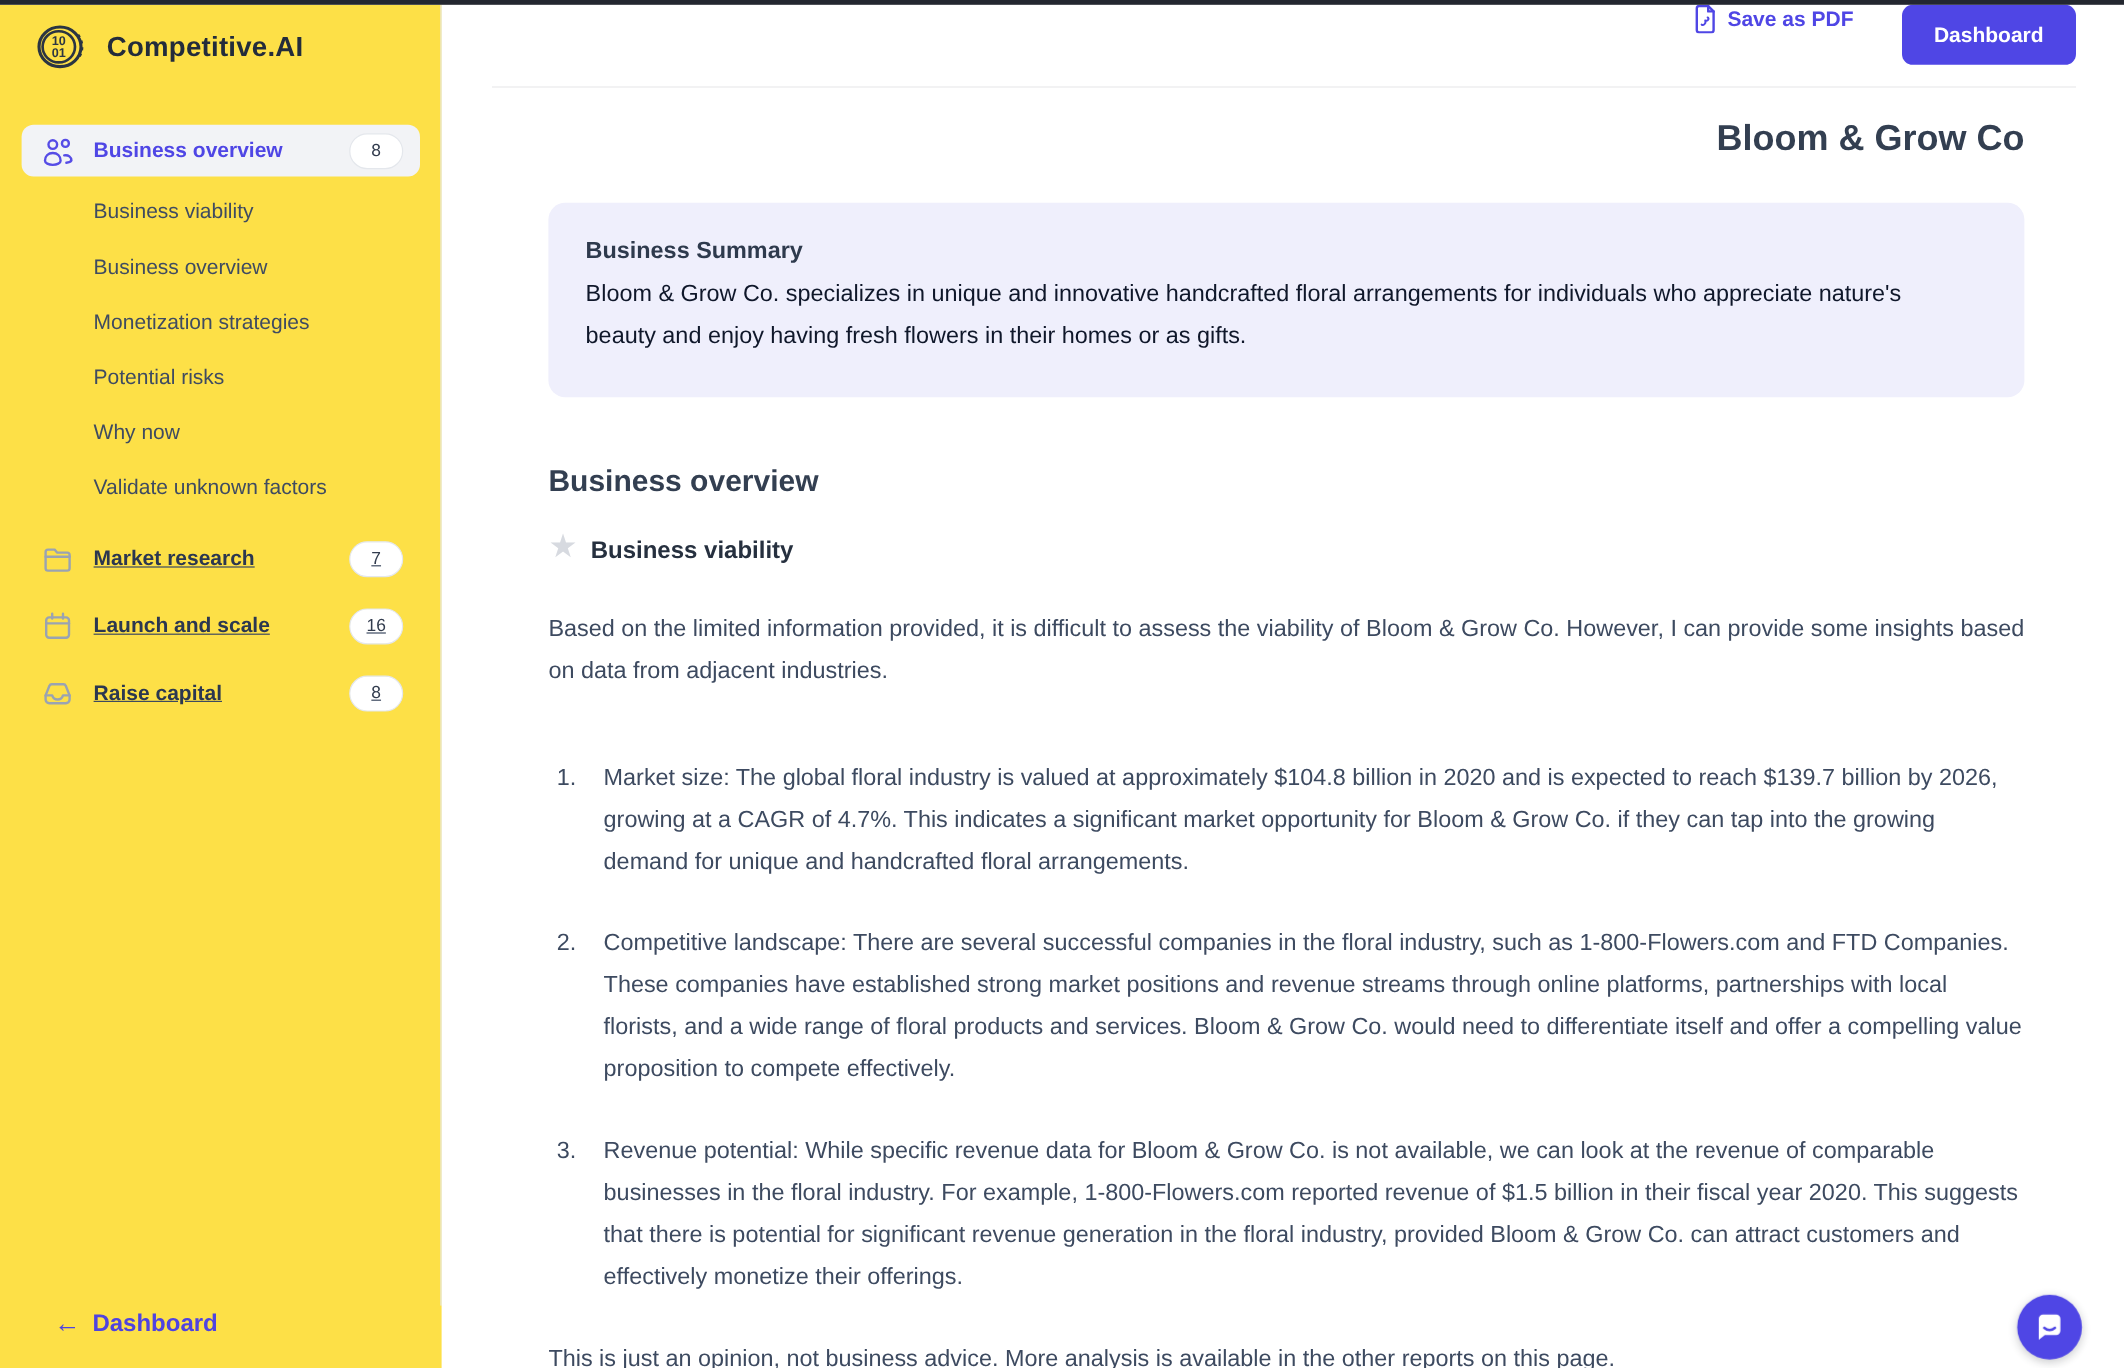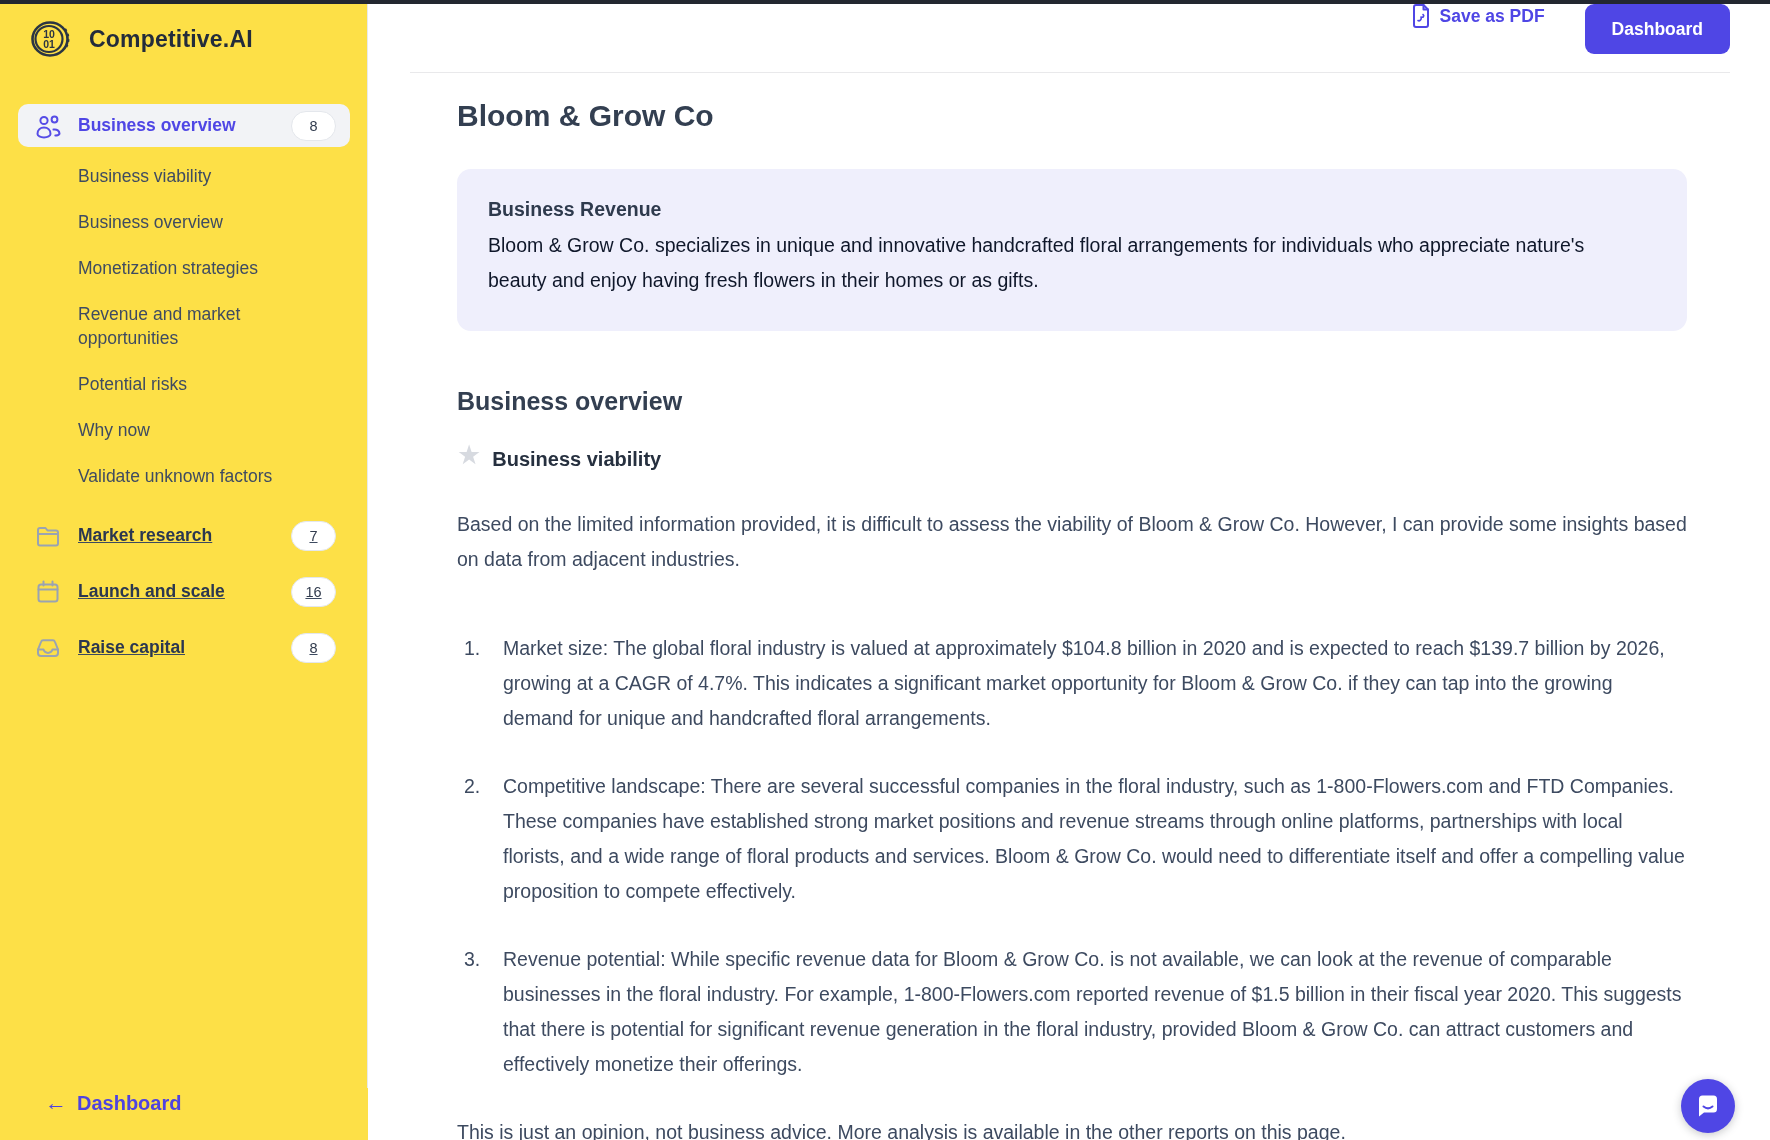--- a/index.html
+++ b/index.html
@@ -49,21 +49,21 @@
     border-bottom: 1px solid #e9e9eb;
     display: flex; align-items: flex-start; justify-content: flex-end; gap: 40px;
   }
   .save-pdf { display: inline-flex; align-items: center; gap: 9px; color: #4f46e5; font-size: 17.5px; font-weight: 700; cursor: pointer; text-decoration: none; }
   .dash-btn {
     height: 50px; padding: 0 27px; border: none; border-radius: 9px;
     background: #4f46e5; color: #fff; font-family: inherit; font-size: 17.5px; font-weight: 700; cursor: pointer;
   }
 
   .content { padding: 0 83px 0 89px; }
-  .page-title { text-align: left; margin-top: 26px; font-size: 30px; font-weight: 700; color: #333f51; }
+  .page-title { text-align: right; margin-top: 26px; font-size: 30px; font-weight: 700; color: #333f51; }
 
   .summary-card { margin-top: 36px; background: #efeffc; border-radius: 14px; padding: 29px 31px 33px; }
   .summary-heading { font-size: 19.5px; font-weight: 700; color: #2e3a4d; }
   .summary-body { margin-top: 7px; font-size: 19.5px; line-height: 35px; color: #0f172a; max-width: 1130px; }
 
   .section-heading { margin-top: 56px; font-size: 25px; font-weight: 700; color: #333f51; }
   .subsection { margin-top: 30px; display: flex; align-items: center; }
   .star-icon { color: #d7dae0; font-size: 27px; line-height: 1; margin-right: 11px; transform: translateY(-4px); }
   .subsection-title { font-size: 20px; font-weight: 700; color: #26303f; }
 
@@ -120,21 +120,20 @@
           </svg>
         </span>
         <span class="nav-label">Business overview</span>
         <span class="badge">8</span>
       </div>
 
       <div class="sub-list">
         <div class="sub-item">Business viability</div>
           <div class="sub-item">Business overview</div>
           <div class="sub-item">Monetization strategies</div>
-          <div class="sub-item">Revenue and market opportunities</div>
           <div class="sub-item">Potential risks</div>
           <div class="sub-item">Why now</div>
           <div class="sub-item">Validate unknown factors</div>
       </div>
 
       <div class="nav-item group-item">
         <span class="nav-icon">
           <svg width="26" height="24" viewBox="0 0 26 24" fill="none" stroke="#9aa3b2" stroke-width="2" stroke-linecap="round" stroke-linejoin="round">
             <path d="M3 19.5 V6 a2 2 0 0 1 2-2 h5.5 l2 2.5 H21 a2 2 0 0 1 2 2 v11 a2 2 0 0 1 -2 2 H5 a2 2 0 0 1 -2-2z"></path>
             <path d="M3 10 h20"></path>
@@ -192,21 +191,21 @@
         <span>Save as PDF</span>
       </a>
       <button class="dash-btn">Dashboard</button>
     </header>
 
     <div class="content">
 
       <h1 class="page-title">Bloom &amp; Grow Co</h1>
 
       <div class="summary-card">
-        <div class="summary-heading">Business Revenue</div>
+        <div class="summary-heading">Business Summary</div>
         <p class="summary-body">Bloom &amp; Grow Co. specializes in unique and innovative handcrafted floral arrangements for individuals who appreciate nature's beauty and enjoy having fresh flowers in their homes or as gifts.</p>
       </div>
 
       <h2 class="section-heading">Business overview</h2>
 
       <div class="subsection">
         <span class="star-icon">★</span>
         <span class="subsection-title">Business viability</span>
       </div>
 

